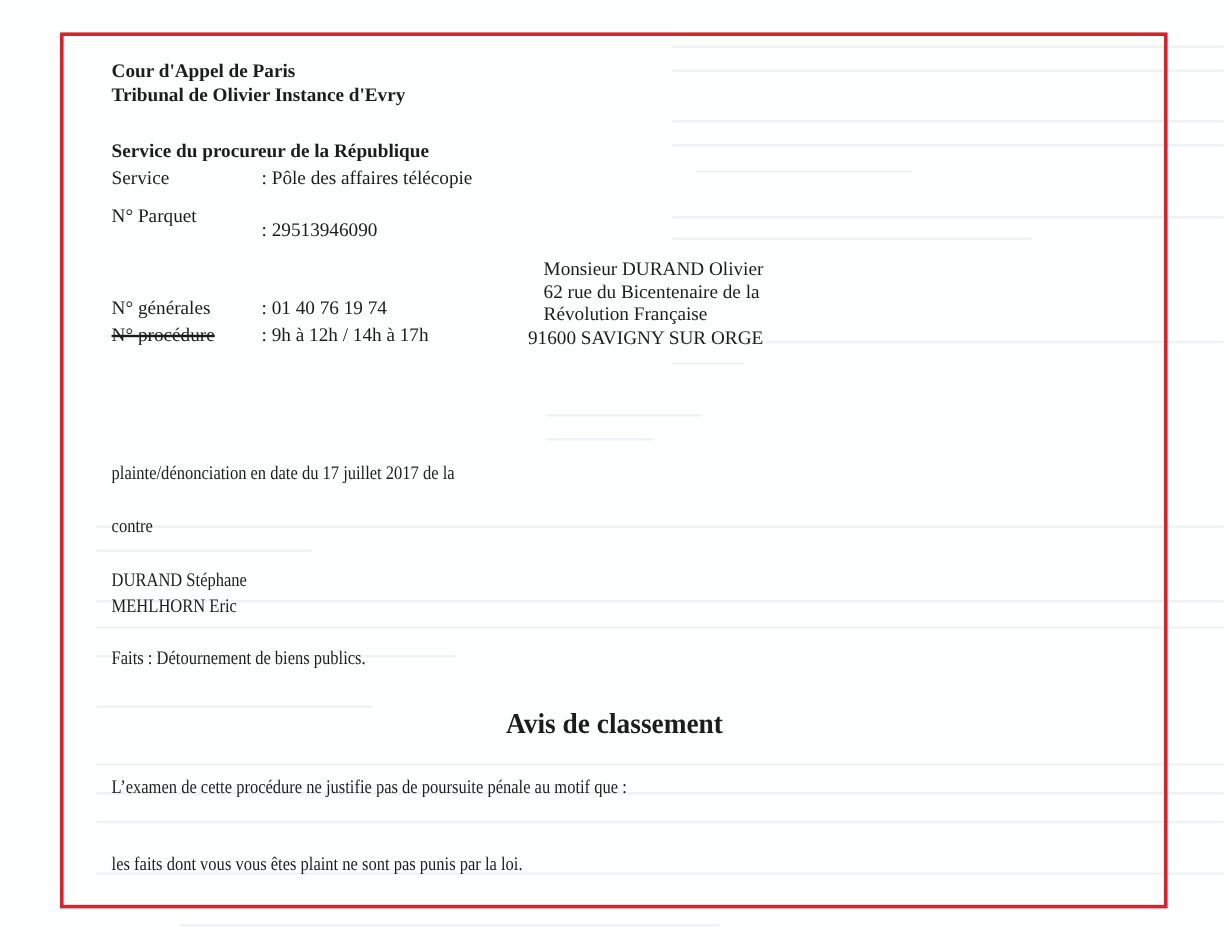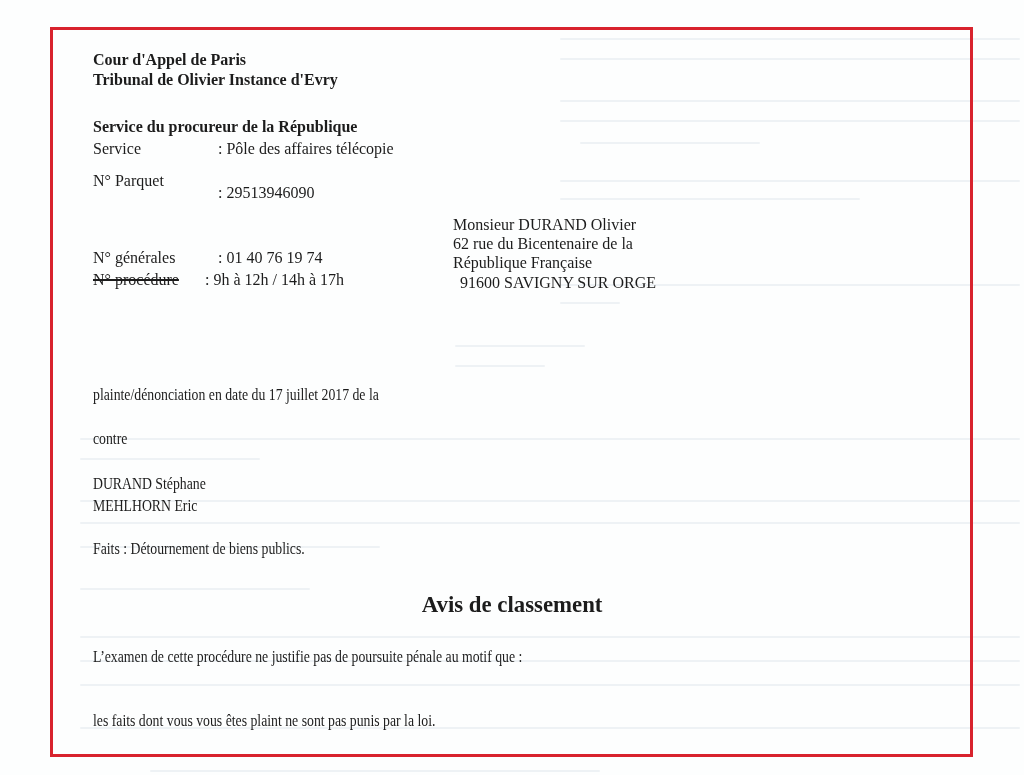--- a/index.html
+++ b/index.html
@@ -68,26 +68,26 @@
 <div class="t" style="left:93px;top:140px">Service</div>
 <div class="t" style="left:218px;top:140px">: Pôle des affaires télécopie</div>
 
 <div class="t" style="left:93px;top:172px">N° Parquet</div>
 <div class="t" style="left:218px;top:184px">: 29513946090</div>
 
 <div class="t" style="left:93px;top:249px">N° générales</div>
 <div class="t" style="left:218px;top:249px">: 01 40 76 19 74</div>
 
 <div class="t strike" style="left:93px;top:271px">N° procédure</div>
-<div class="t" style="left:205px;top:271px">: 9h à 12h / 14h à 17h</div>
+<div class="t" style="left:218px;top:271px">: 9h à 12h / 14h à 17h</div>
 
 <div class="t" style="left:453px;top:216px">Monsieur DURAND Olivier</div>
 <div class="t" style="left:453px;top:235px">62 rue du Bicentenaire de la</div>
-<div class="t" style="left:453px;top:254px">République Française</div>
-<div class="t" style="left:460px;top:274px">91600 SAVIGNY SUR ORGE</div>
+<div class="t" style="left:453px;top:254px">Révolution Française</div>
+<div class="t" style="left:440px;top:274px">91600 SAVIGNY SUR ORGE</div>
 
 <div class="t cond" style="left:93px;top:386px">plainte/dénonciation en date du 17 juillet 2017 de la</div>
 <div class="t cond" style="left:93px;top:430px">contre</div>
 <div class="t cond" style="left:93px;top:475px">DURAND Stéphane</div>
 <div class="t cond" style="left:93px;top:497px">MEHLHORN Eric</div>
 <div class="t cond" style="left:93px;top:540px">Faits : Détournement de biens publics.</div>
 
 <div class="title"><span>Avis de classement</span></div>
 <div class="t cond" style="left:93px;top:648px">L’examen de cette procédure ne justifie pas de poursuite pénale au motif que :</div>
 <div class="t cond" style="left:93px;top:712px">les faits dont vous vous êtes plaint ne sont pas punis par la loi.</div>

